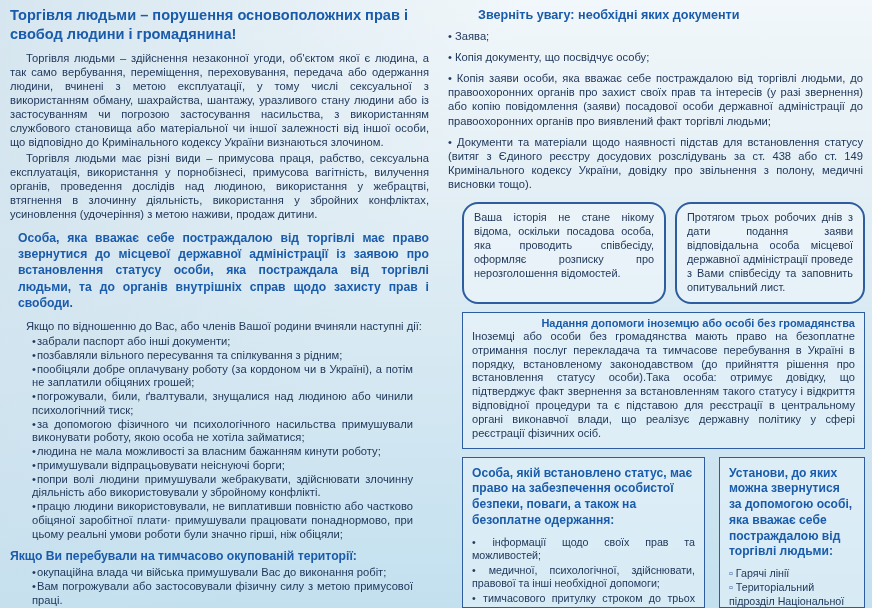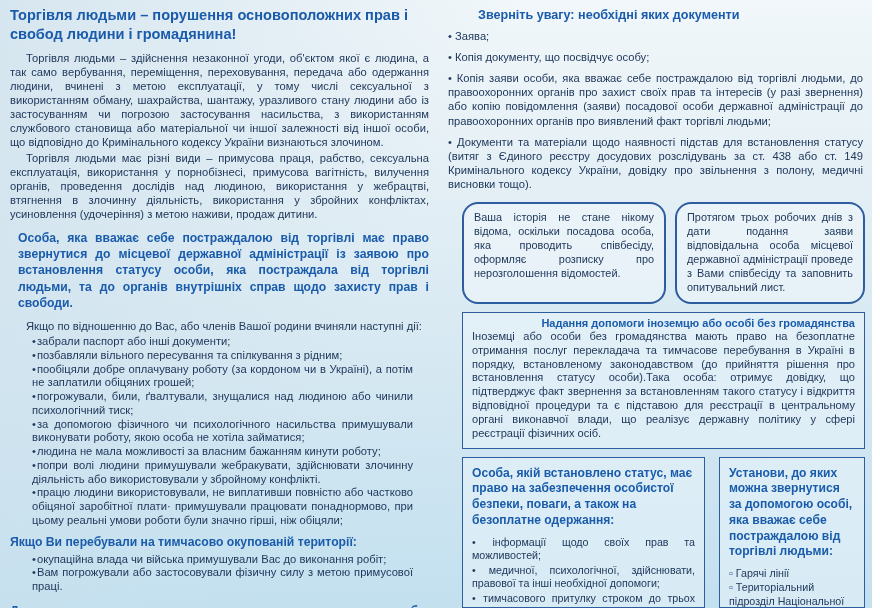--- a/index.html
+++ b/index.html
@@ -66,20 +66,21 @@
     <p class="callout">Особа, яка вважає себе постраждалою від торгівлі має право звернутися до місцевої державної адміністрації із заявою про встановлення статусу особи, яка постраждала від торгівлі людьми, та до органів внутрішніх справ щодо захисту прав і свободи.</p>
 
     <p class="intro">Якщо по відношенню до Вас, або членів Вашої родини вчиняли наступні дії:</p>
     <ul class="dots">
       <li>забрали паспорт або інші документи;</li>
       <li>позбавляли вільного пересування та спілкування з рідним;</li>
       <li>пообіцяли добре оплачувану роботу (за кордоном чи в Україні), а потім не заплатили обіцяних грошей;</li>
       <li>погрожували, били, ґвалтували, знущалися над людиною або чинили психологічний тиск;</li>
       <li>за допомогою фізичного чи психологічного насильства примушували виконувати роботу, якою особа не хотіла займатися;</li>
       <li>людина не мала можливості за власним бажанням кинути роботу;</li>
+      <li>примушували відпрацьовувати неіснуючі борги;</li>
       <li>попри волі людини примушували жебракувати, здійснювати злочинну діяльність або використовували у збройному конфлікті.</li>
       <li>працю людини використовували, не виплативши повністю або частково обіцяної заробітної плати· примушували працювати понаднормово, при цьому реальні умови роботи були значно гірші, ніж обіцяли;</li>
     </ul>
 
     <p class="sub-head">Якщо Ви перебували на тимчасово окупованій території:</p>
     <ul class="dots">
       <li>окупаційна влада чи війська примушували Вас до виконання робіт;</li>
       <li>Вам погрожували або застосовували фізичну силу з метою примусової праці.</li>
     </ul>
 

